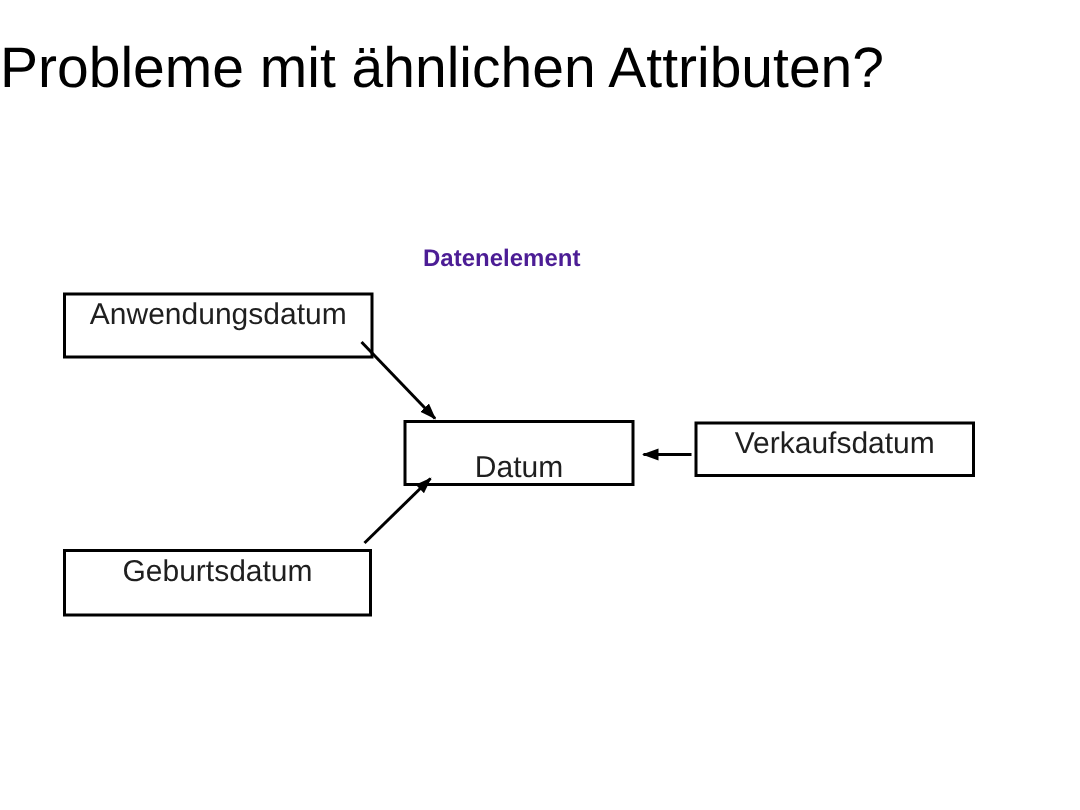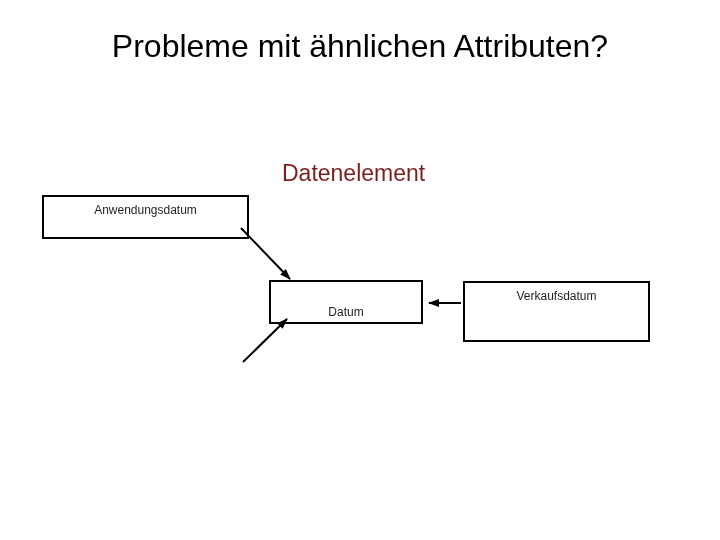--- a/index.html
+++ b/index.html
@@ -13,51 +13,51 @@
     height: 540px;
     background: #ffffff;
     overflow: hidden;
     font-family: "Liberation Sans", "DejaVu Sans", sans-serif;
   }
   .slide-title {
     position: absolute;
     top: 26px;
     left: 0;
     width: 720px;
-    text-align: center;
-    font-size: 32px;
+    text-align: left;
+    font-size: 38px;
     line-height: 40px;
     color: #000000;
     font-weight: 400;
   }
   .diagram-heading {
     position: absolute;
     left: 282px;
     top: 162px;
-    font-size: 23px;
+    font-size: 16px;
     line-height: 22px;
-    font-weight: normal;
-    color: #7f1d1d;
+    font-weight: bold;
+    color: #4c1d95;
   }
   .node {
     position: absolute;
     box-sizing: border-box;
     background: #ffffff;
     border: 2px solid #000000;
     display: flex;
     justify-content: center;
     align-items: flex-start;
     padding-top: 4px;
-    font-size: 12px;
+    font-size: 20px;
     line-height: 19px;
     color: #1f1f1f;
   }
   #node-anwendungsdatum { left: 42px;  top: 195px; width: 207px; height: 44px; }
   #node-datum           { left: 269px; top: 280px; width: 154px; height: 44px; align-items: flex-end; }
-  #node-verkaufsdatum   { left: 463px; top: 281px; width: 187px; height: 61px; }
+  #node-verkaufsdatum   { left: 463px; top: 281px; width: 187px; height: 37px; }
   #node-geburtsdatum    { left: 42px;  top: 366px; width: 206px; height: 45px; }
   .edge-overlay {
     position: absolute;
     left: 0;
     top: 0;
     width: 720px;
     height: 540px;
     pointer-events: none;
   }
 </style>
@@ -77,20 +77,23 @@
   </div>
 
   <div class="node" id="node-datum">
     <span>Datum</span>
   </div>
 
   <div class="node" id="node-verkaufsdatum">
     <span>Verkaufsdatum</span>
   </div>
 
+  <div class="node" id="node-geburtsdatum">
+    <span>Geburtsdatum</span>
+  </div>
 
   <svg class="edge-overlay" width="720" height="540" viewBox="0 0 720 540" xmlns="http://www.w3.org/2000/svg">
     <defs>
       <marker id="arrowhead" markerUnits="userSpaceOnUse" markerWidth="12" markerHeight="10" refX="10" refY="4" orient="auto">
         <path d="M0,0 L11,4 L0,8 Z" fill="#000000"></path>
       </marker>
     </defs>
     <line x1="241" y1="228" x2="290" y2="279" stroke="#000000" stroke-width="2" marker-end="url(#arrowhead)"></line>
     <line x1="243" y1="362" x2="287" y2="319" stroke="#000000" stroke-width="2" marker-end="url(#arrowhead)"></line>
     <line x1="461" y1="303" x2="429" y2="303" stroke="#000000" stroke-width="2" marker-end="url(#arrowhead)"></line>

